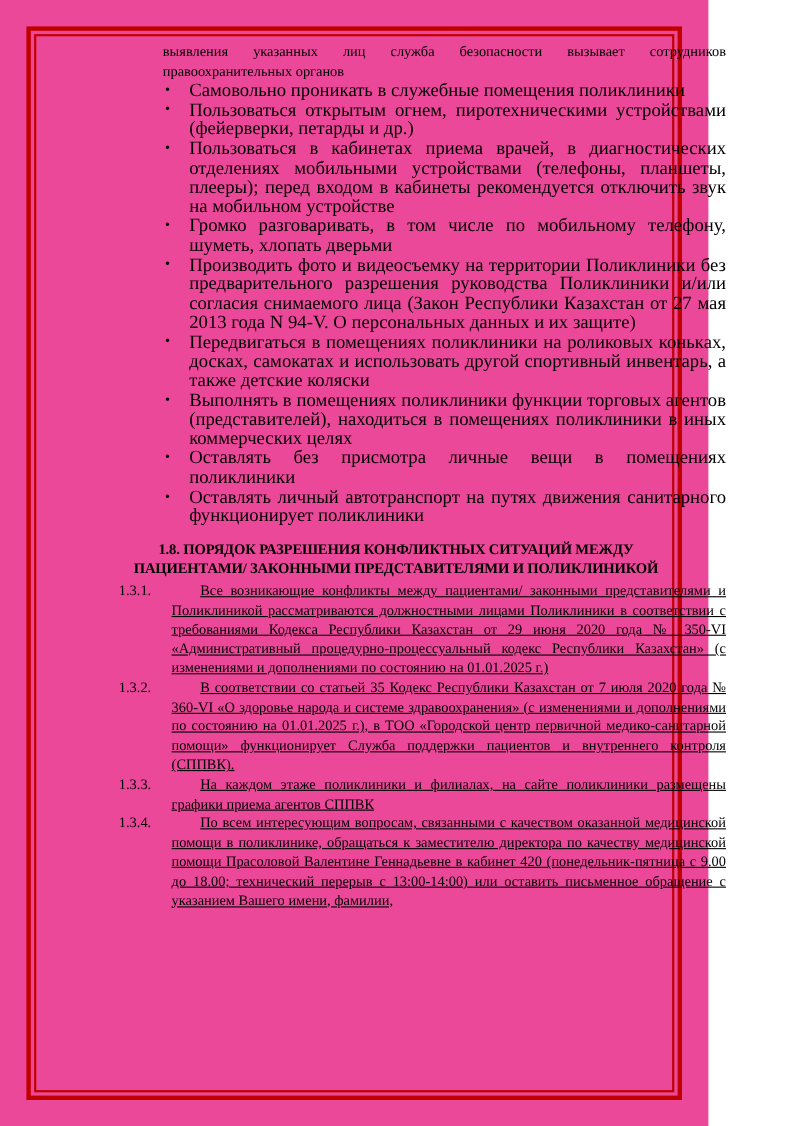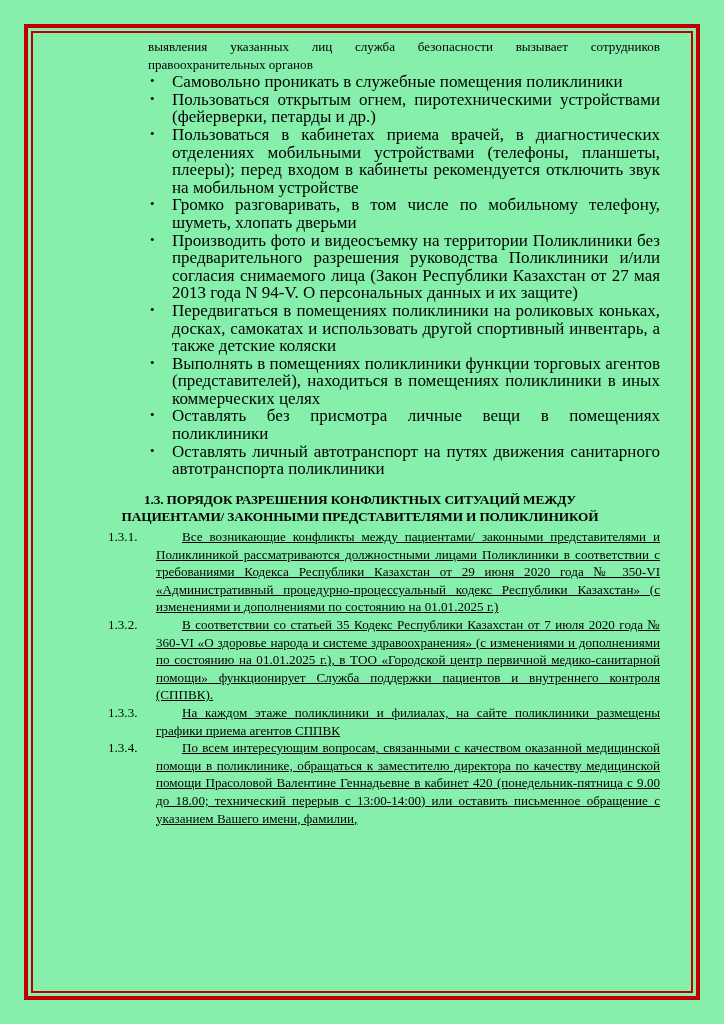--- a/index.html
+++ b/index.html
@@ -10,23 +10,23 @@
   body {
     width: 724px;
     height: 1024px;
     font-family: "Liberation Serif", "DejaVu Serif", serif;
     color: #000000;
     overflow: hidden;
   }
 
   #page {
     position: relative;
-    width: 724px;
+    width: 644px;
     height: 1024px;
-    background: #86efac;
+    background: #ec4899;
     box-sizing: border-box;
   }
 
   
   #border-outer {
     position: absolute;
     left: 24px;
     top: 24px;
     right: 24px;
     bottom: 24px;
@@ -143,25 +143,25 @@
 
     <ul class="bullets">
       <li>Самовольно проникать в служебные помещения поликлиники</li>
       <li>Пользоваться открытым огнем, пиротехническими устройствами (фейерверки, петарды и др.)</li>
       <li>Пользоваться в кабинетах  приема врачей, в диагностических отделениях мобильными устройствами (телефоны, планшеты, плееры); перед входом в кабинеты рекомендуется отключить звук на мобильном устройстве</li>
       <li>Громко разговаривать, в том числе по мобильному телефону, шуметь, хлопать дверьми</li>
       <li>Производить фото и видеосъемку на территории Поликлиники без предварительного разрешения руководства Поликлиники и/или согласия снимаемого лица (Закон Республики Казахстан от 27 мая 2013 года N 94-V. О персональных данных и их защите)</li>
       <li>Передвигаться в помещениях поликлиники на роликовых коньках, досках, самокатах и использовать другой спортивный инвентарь, а также детские коляски</li>
       <li>Выполнять в помещениях поликлиники функции торговых агентов (представителей), находиться в помещениях поликлиники в иных коммерческих целях</li>
       <li>Оставлять без присмотра личные вещи в помещениях поликлиники</li>
-      <li>Оставлять личный автотранспорт на путях движения санитарного автотранспорта поликлиники</li>
+      <li>Оставлять личный автотранспорт на путях движения санитарного функционирует поликлиники</li>
     </ul>
 
     <h2 class="section-heading">
-      <span>1.3. ПОРЯДОК РАЗРЕШЕНИЯ КОНФЛИКТНЫХ СИТУАЦИЙ МЕЖДУ</span>
+      <span>1.8. ПОРЯДОК РАЗРЕШЕНИЯ КОНФЛИКТНЫХ СИТУАЦИЙ МЕЖДУ</span>
       <br>
       <span>ПАЦИЕНТАМИ/ ЗАКОННЫМИ ПРЕДСТАВИТЕЛЯМИ И ПОЛИКЛИНИКОЙ</span>
     </h2>
 
     <ol class="numbered">
       <li>
         <span class="num">1.3.1.</span>
         <span class="body">Все возникающие конфликты между пациентами/ законными представителями и Поликлиникой рассматриваются должностными лицами Поликлиники в соответствии с требованиями Кодекса Республики Казахстан от 29 июня 2020 года № 350-VI «Административный процедурно-процессуальный кодекс Республики Казахстан» (с изменениями и дополнениями по состоянию на 01.01.2025 г.)</span>
       </li>
       <li>

